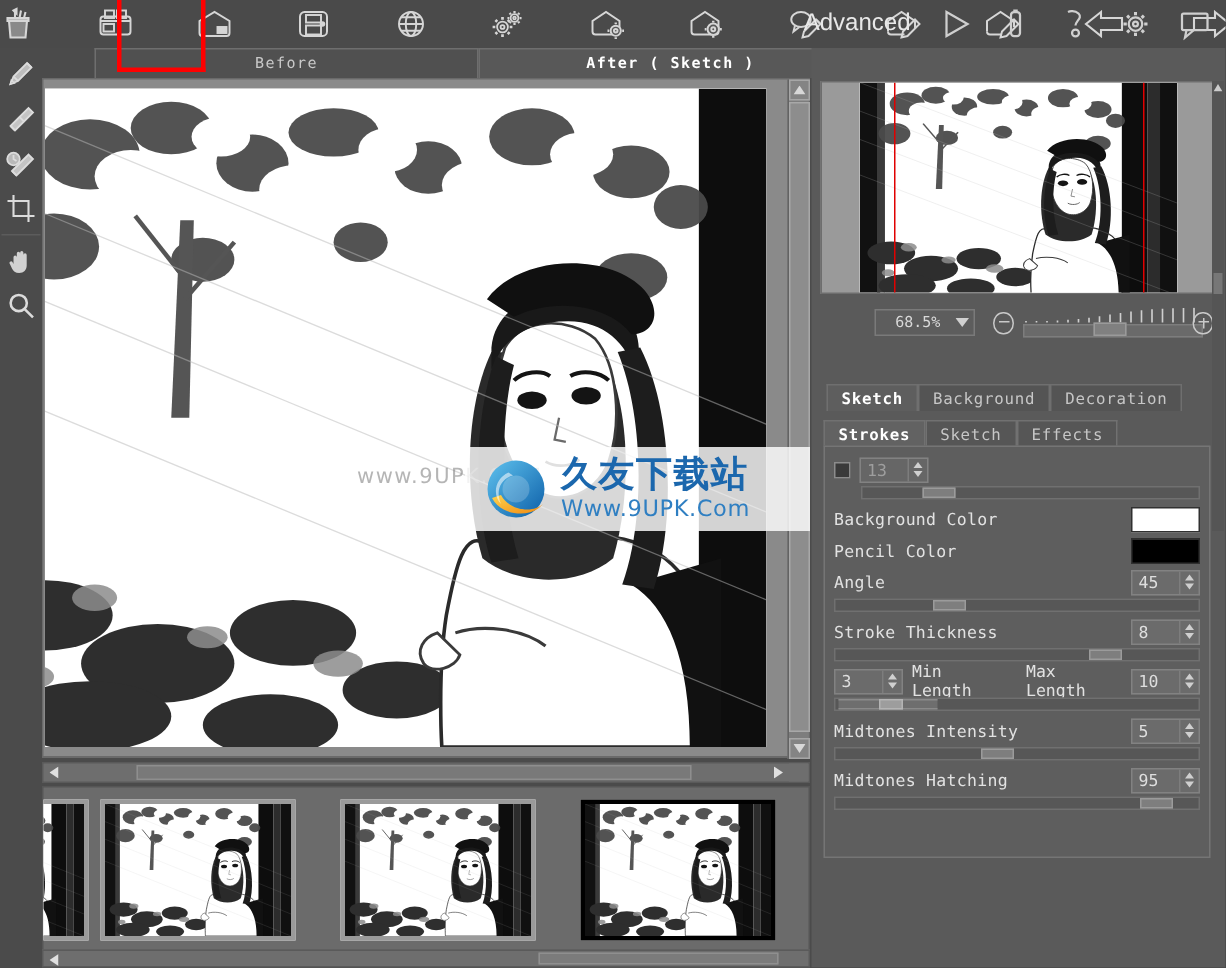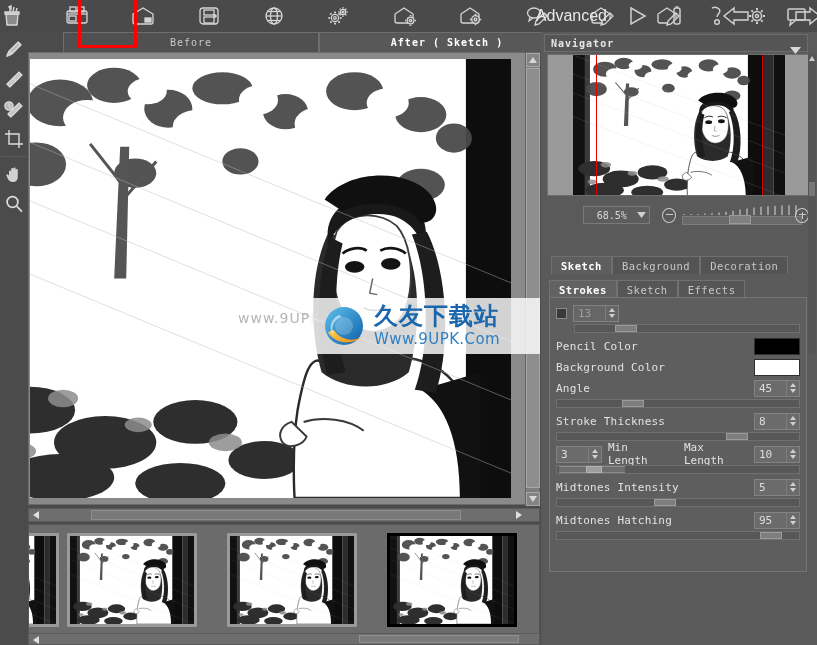--- a/index.html
+++ b/index.html
@@ -840,28 +840,20 @@
     <div class="hs-left">
       <svg width="6" height="8" viewBox="0 0 6 8">
           <path d="M6 0 V8 L0 4 Z" fill="#e0e0e0"></path>
         </svg>
     </div>
     <div id="strip-scroll-thumb"></div>
   </div>
 
   <div id="right-panel">
 
-    <div id="nav-header">
-      <span id="nav-title">Navigator</span>
-      <span id="nav-collapse">
-        <svg width="11" height="8" viewBox="0 0 11 8">
-            <path d="M0 1 H11 L5.5 8 Z" fill="#d8d8d8"></path>
-          </svg>
-      </span>
-    </div>
 
     <div id="nav-thumb-box">
       <div id="nav-img">
         <svg width="100%" height="100%" viewBox="0 0 400 300" preserveAspectRatio="none">
             <use href="#sketchScene"></use>
           </svg>
       </div>
       <div class="nav-guide" style="left:48px"></div>
       <div class="nav-guide" style="left:214px"></div>
     </div>
@@ -928,27 +920,27 @@
               <i class="up"></i>
               <i class="down"></i>
             </span>
         </span>
       </div>
       <div class="slider" style="margin-left:18px;width:calc(100% - 18px)">
         <div class="knob" style="left:18%"></div>
       </div>
 
       <div class="prop-row">
+        <span class="prop-label">Background Color</span>
+        <span class="swatch" style="background:#ffffff"></span>
+      </div>
+
+      <div class="prop-row">
         <span class="prop-label">Pencil Color</span>
         <span class="swatch" style="background:#000000"></span>
-      </div>
-
-      <div class="prop-row">
-        <span class="prop-label">Background Color</span>
-        <span class="swatch" style="background:#ffffff"></span>
       </div>
 
       <div class="prop-row">
         <span class="prop-label">Angle</span>
         <span class="spin">
           <span class="spin-val">45</span>
           <span class="spin-arrows">
               <i class="up"></i>
               <i class="down"></i>
             </span>

